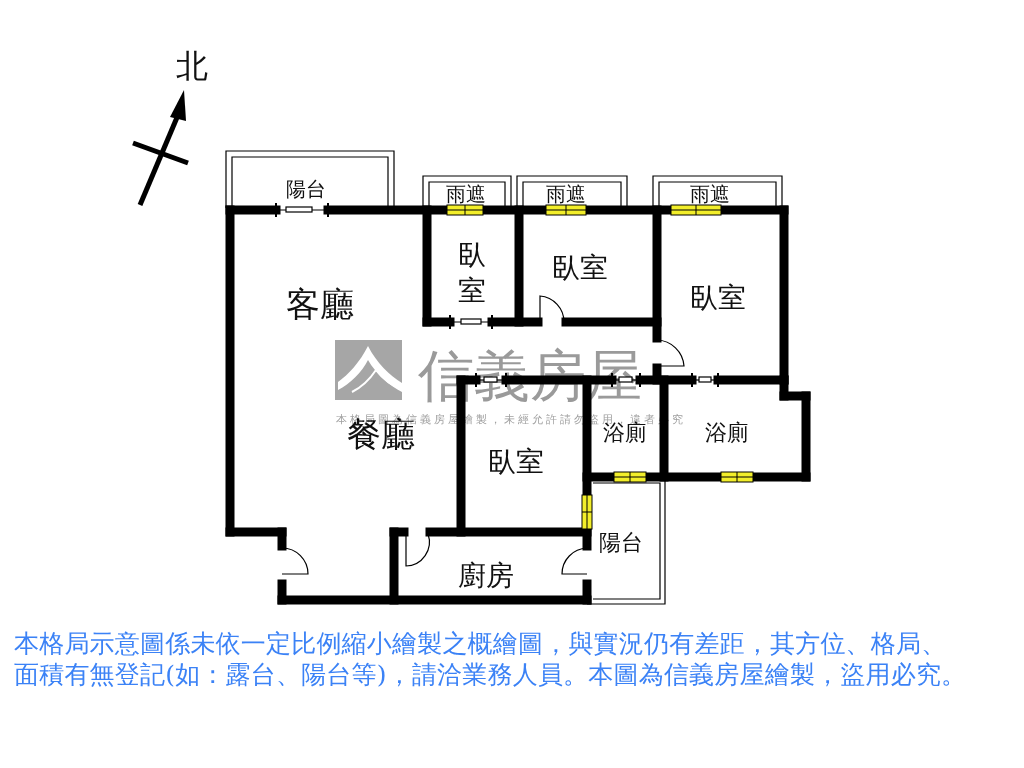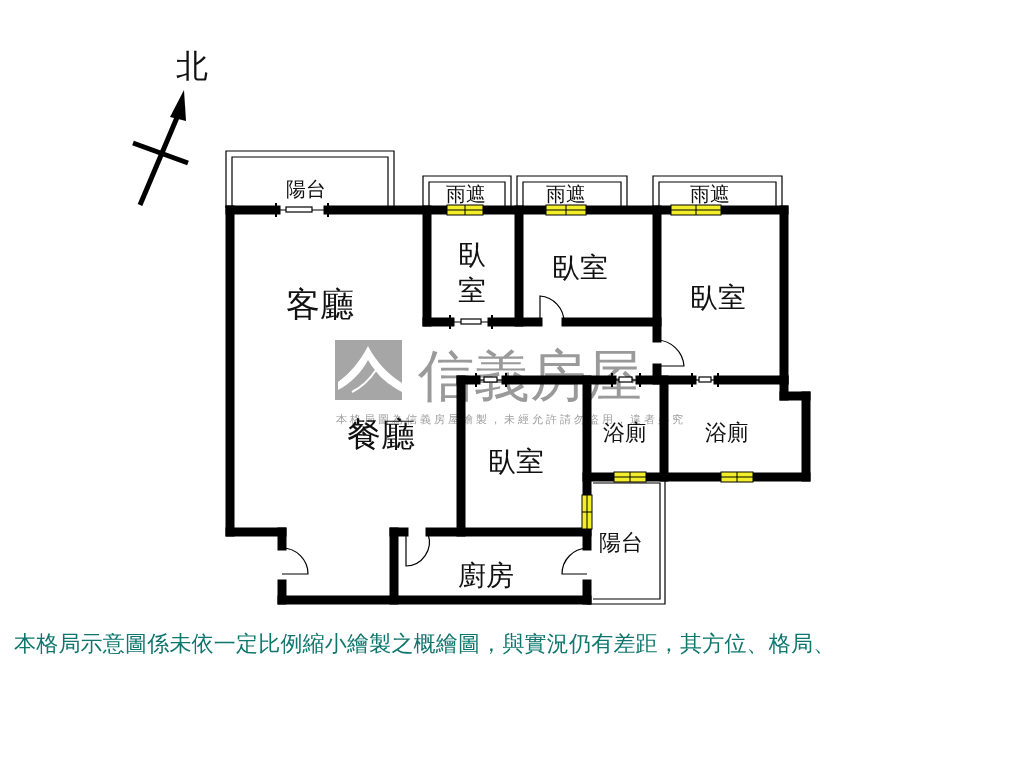--- a/index.html
+++ b/index.html
@@ -1,21 +1,21 @@
 <!DOCTYPE html>
 <html><head>
 <meta charset="utf-8">
 <style>
   html, body { margin:0; padding:0; background:#ffffff; }
   body { width:1024px; height:768px; position:relative; overflow:hidden; font-family:"DejaVu Serif","Liberation Serif",serif; }
   #plan { position:absolute; left:0; top:0; width:1024px; height:620px; }
   .room-label { font-family:"DejaVu Serif","Liberation Serif",serif; fill:#111; }
   .wm-text { font-family:"DejaVu Sans","Liberation Sans",sans-serif; fill:#9a9a9a; }
   .wm-sub { font-family:"DejaVu Sans","Liberation Sans",sans-serif; fill:#a0a0a0; }
-  #disclaimer { position:absolute; left:14px; top:628px; width:1000px; font-family:"DejaVu Serif","Liberation Serif",serif; font-size:22px; line-height:31px; color:#0f766e; letter-spacing:0.2px; }
+  #disclaimer { position:absolute; left:14px; top:628px; width:1000px; font-family:"DejaVu Serif","Liberation Serif",serif; font-size:25px; line-height:31px; color:#3b82f6; letter-spacing:0.2px; }
   #disclaimer div { white-space:nowrap; }
 </style>
 </head>
 <body>
 
 <svg id="plan" viewBox="0 0 1024 620" xmlns="http://www.w3.org/2000/svg">
 
   <g>
     <g>
       <rect x="335" y="340" width="67" height="60" fill="#a6a6a6"></rect>
@@ -163,13 +163,14 @@
     <text class="room-label" x="488" y="471" font-size="28">臥室</text>
     <text class="room-label" x="603" y="440" font-size="22">浴廁</text>
     <text class="room-label" x="705" y="440" font-size="22">浴廁</text>
     <text class="room-label" x="458" y="585" font-size="28">廚房</text>
     <text class="room-label" x="599" y="550" font-size="22">陽台</text>
   </g>
 </svg>
 
 <div id="disclaimer">
   <div>本格局示意圖係未依一定比例縮小繪製之概繪圖，與實況仍有差距，其方位、格局、</div>
+  <div>面積有無登記(如：露台、陽台等)，請洽業務人員。本圖為信義房屋繪製，盜用必究。</div>
 </div>
 
 </body></html>

